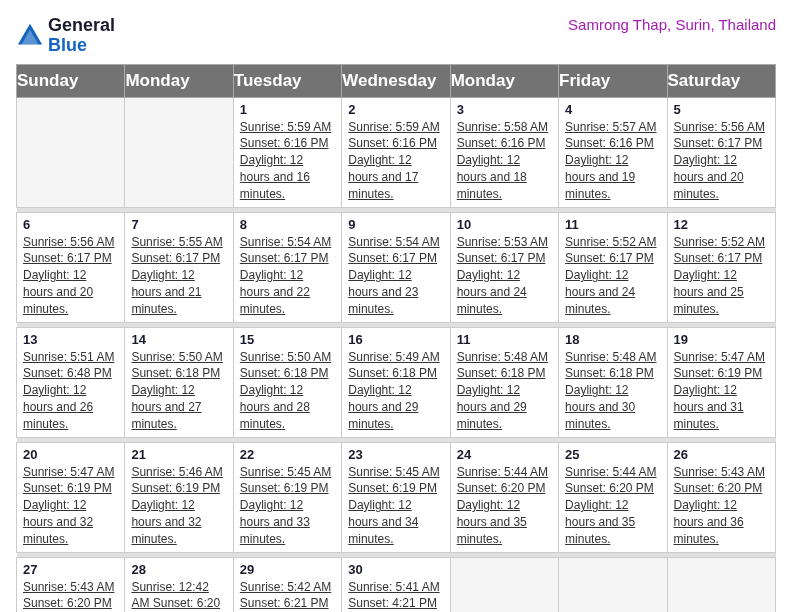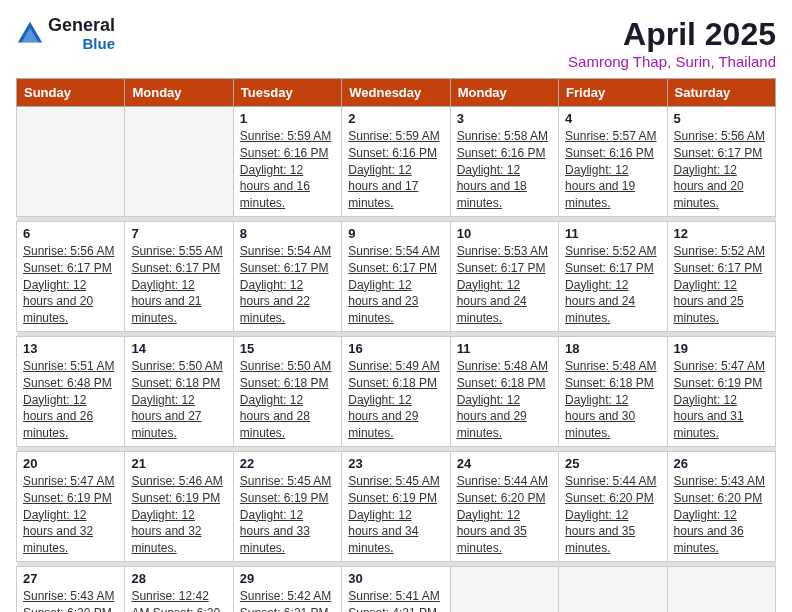--- a/index.html
+++ b/index.html
@@ -18,29 +18,28 @@
     }
     .logo {
       display: flex;
       align-items: center;
       gap: 4px;
     }
     .logo-text {
       display: flex;
       flex-direction: column;
       line-height: 1.1;
-      text-align: right;
     }
     .logo-general {
       font-size: 18px;
       font-weight: bold;
       color: #1a1a2e;
     }
     .logo-blue {
-      font-size: 15px;
+      font-size: 18px;
       font-weight: bold;
       color: #1565c0;
     }
     .logo-icon {
       width: 28px;
       height: 28px;
     }
     .title-block {
       text-align: right;
     }
@@ -52,25 +51,25 @@
     .subtitle {
       font-size: 15px;
       color: #a21caf;
     }
     .calendar {
       width: 100%;
       border-collapse: collapse;
       table-layout: fixed;
     }
     .calendar th {
-      background-color: #c2410c;
+      background-color: #737373;
       color: #fff;
       text-align: left;
-      padding: 6px 7px;
-      font-size: 13px;
+      padding: 6px 0;
+      font-size: 17px;
       font-weight: bold;
       border: 1px solid #aaa;
     }
     .calendar td {
       border: 1px solid #ccc;
       vertical-align: top;
       padding: 4px 6px;
       height: 90px;
       width: 14.28%;
       background: #fff;
@@ -100,21 +99,20 @@
     <svg class="logo-icon" viewBox="0 0 30 30">
       <polygon points="15,2 28,24 2,24" fill="#1565c0"></polygon>
       <polygon points="15,8 24,24 6,24" fill="#fff" opacity="0.3"></polygon>
     </svg>
     <div class="logo-text">
       <span class="logo-general">General</span>
       <span class="logo-blue">Blue</span>
     </div>
   </div>
   <div class="title-block">
-    <div class="main-title">April 2025</div>
     <div class="subtitle">Samrong Thap, Surin, Thailand</div>
   </div>
 </div>
 
 <table class="calendar">
   <thead>
     <tr>
     <th>Sunday</th>
         <th>Monday</th>
         <th>Tuesday</th>

